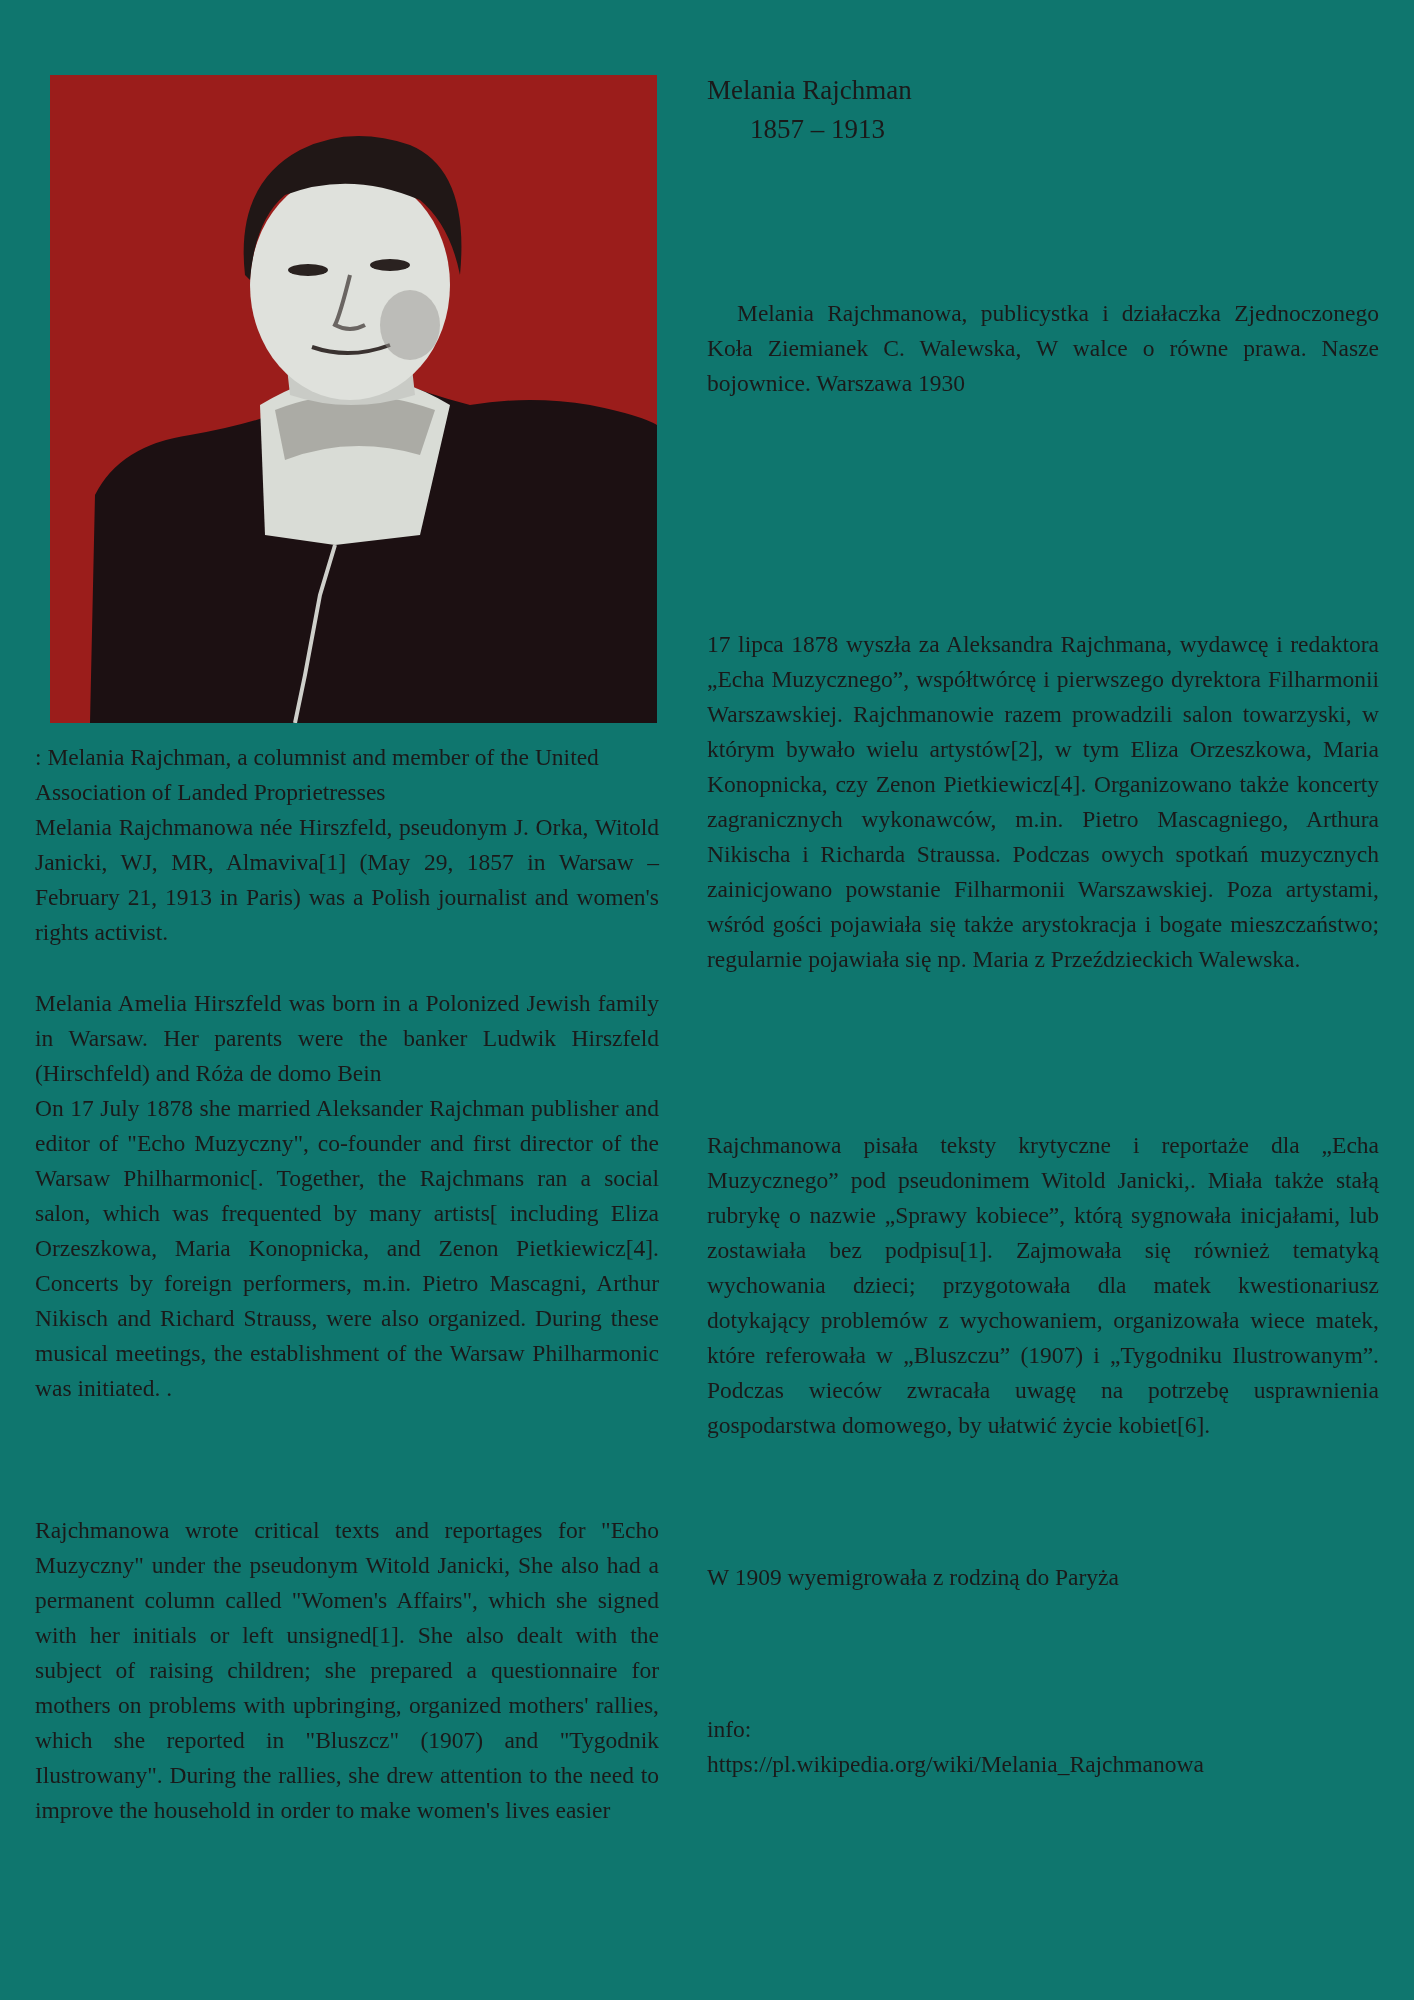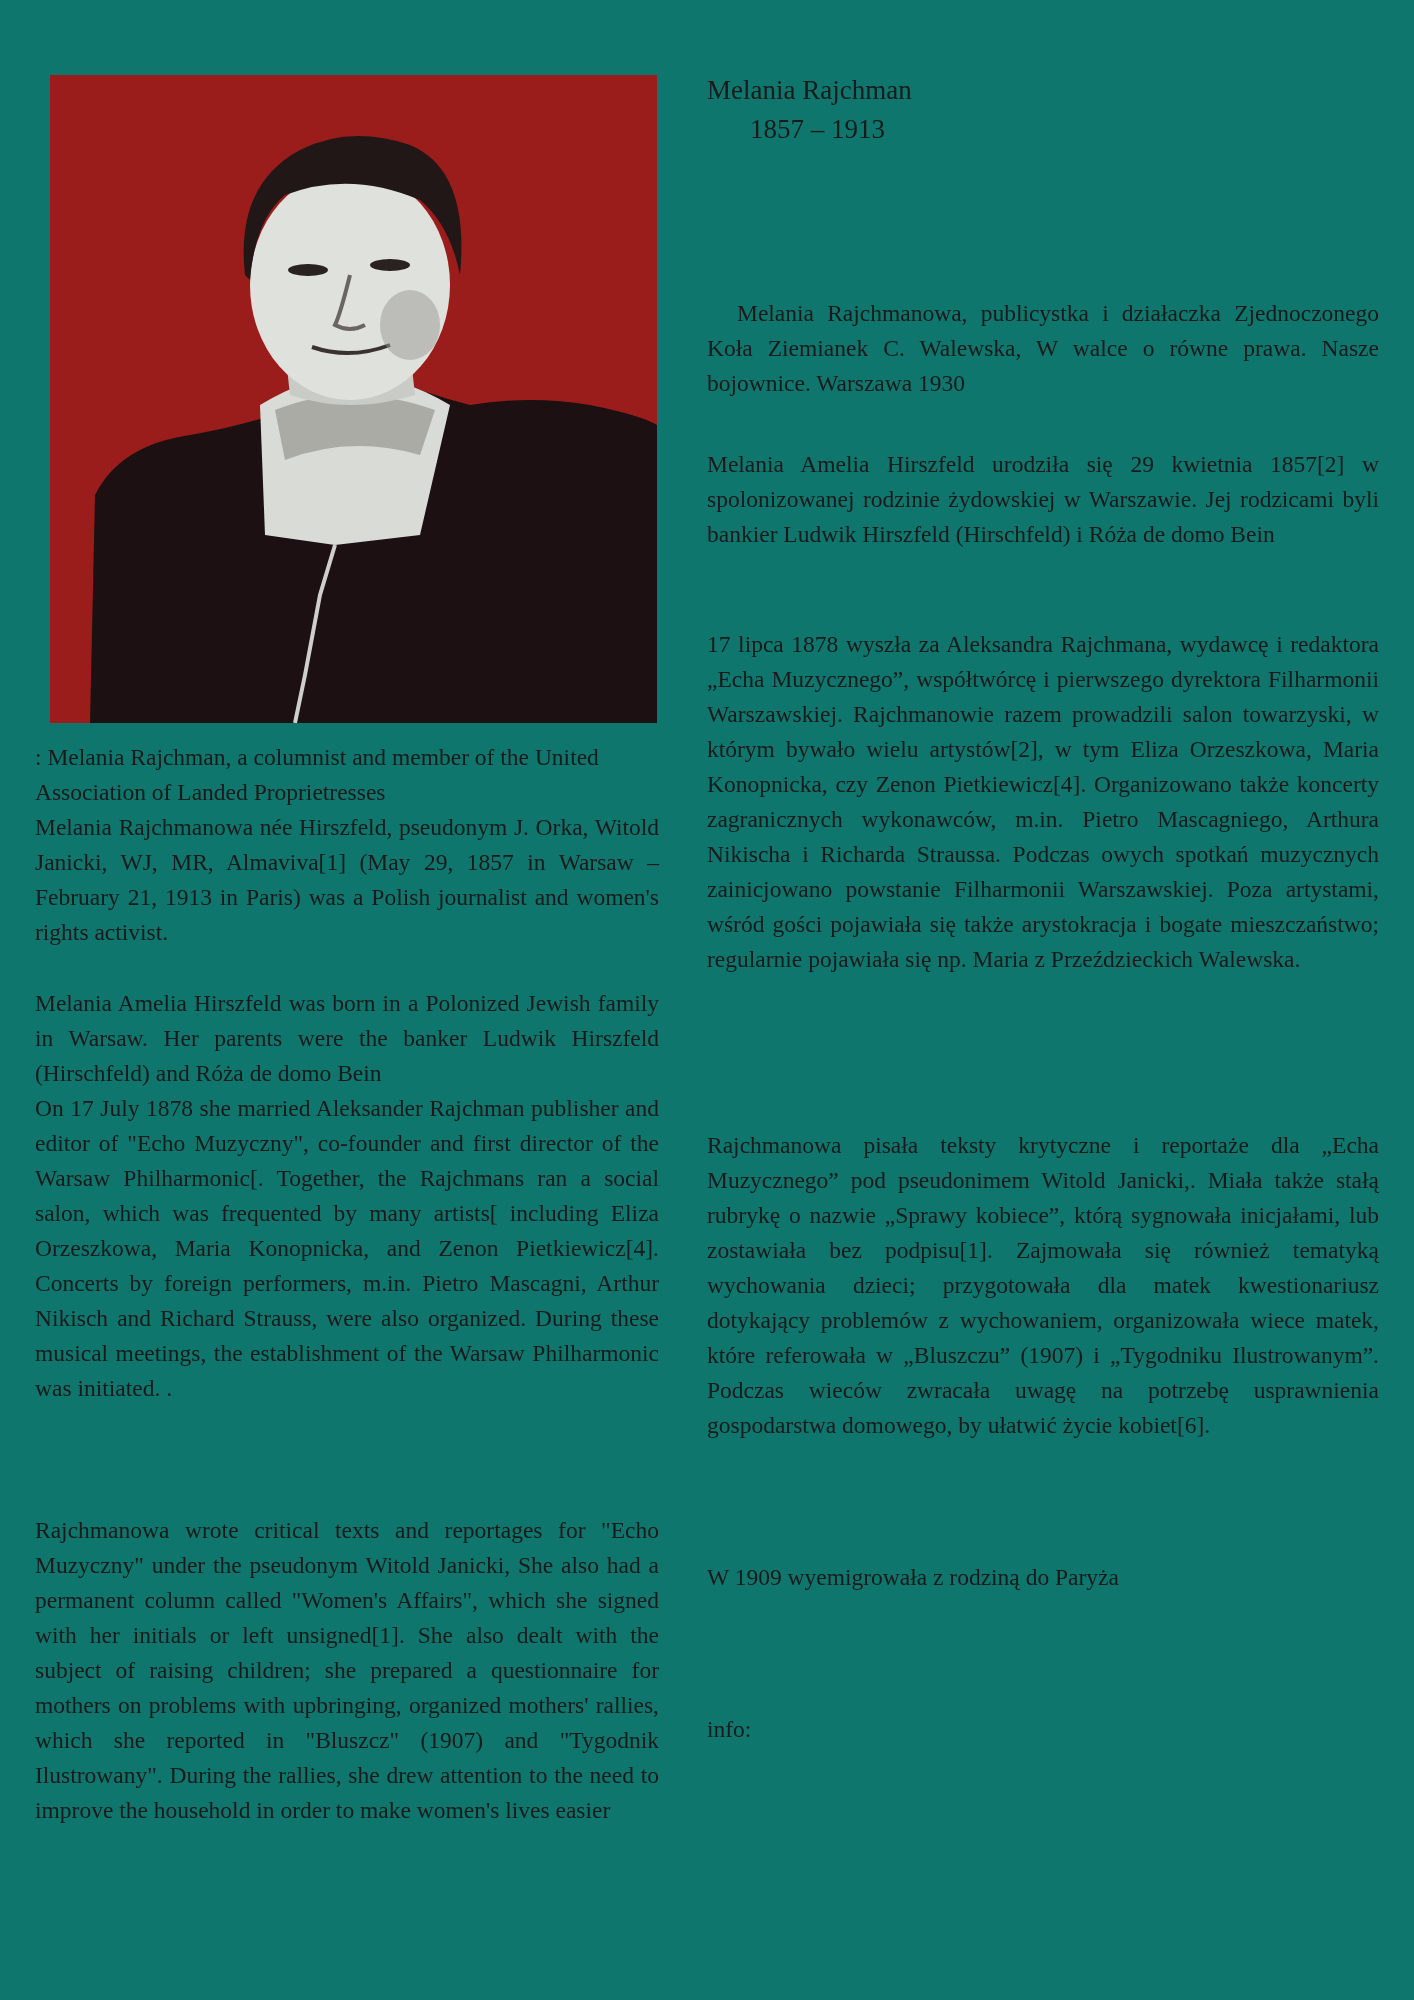--- a/index.html
+++ b/index.html
@@ -117,33 +117,31 @@
 
   <div class="block left-col" style="top: 1513px;">
     <p>Rajchmanowa wrote critical texts and reportages for "Echo Muzyczny" under the pseudonym Witold Janicki, She also had a permanent column called "Women's Affairs", which she signed with her initials or left unsigned[1]. She also dealt with the subject of raising children; she prepared a questionnaire for mothers on problems with upbringing, organized mothers' rallies, which she reported in "Bluszcz" (1907) and "Tygodnik Ilustrowany". During the rallies, she drew attention to the need to improve the household in order to make women's lives easier</p>
   </div>
 
 
   <div class="block right-col indent-first" style="top: 296px;">
     <p>Melania Rajchmanowa, publicystka i działaczka Zjednoczonego Koła Ziemianek C. Walewska, W walce o równe prawa. Nasze bojownice. Warszawa 1930</p>
   </div>
 
-  <div class="block right-col" style="top: 447px;">
-    <p>Melania Amelia Hirszfeld urodziła się 29 kwietnia 1857[2] w spolonizowanej rodzinie żydowskiej w Warszawie. Jej rodzicami byli bankier Ludwik Hirszfeld (Hirschfeld) i Róża de domo Bein</p>
-  </div>
 
   <div class="block right-col" style="top: 627px;">
     <p>17 lipca 1878 wyszła za Aleksandra Rajchmana, wydawcę i redaktora „Echa Muzycznego”, współtwórcę i pierwszego dyrektora Filharmonii Warszawskiej. Rajchmanowie razem prowadzili salon towarzyski, w którym bywało wielu artystów[2], w tym Eliza Orzeszkowa, Maria Konopnicka, czy Zenon Pietkiewicz[4]. Organizowano także koncerty zagranicznych wykonawców, m.in. Pietro Mascagniego, Arthura Nikischa i Richarda Straussa. Podczas owych spotkań muzycznych zainicjowano powstanie Filharmonii Warszawskiej. Poza artystami, wśród gości pojawiała się także arystokracja i bogate mieszczaństwo; regularnie pojawiała się np. Maria z Przeździeckich Walewska.</p>
   </div>
 
   <div class="block right-col" style="top: 1128px;">
     <p>Rajchmanowa pisała teksty krytyczne i reportaże dla „Echa Muzycznego” pod pseudonimem Witold Janicki,. Miała także stałą rubrykę o nazwie „Sprawy kobiece”, którą sygnowała inicjałami, lub zostawiała bez podpisu[1]. Zajmowała się również tematyką wychowania dzieci; przygotowała dla matek kwestionariusz dotykający problemów z wychowaniem, organizowała wiece matek, które referowała w „Bluszczu” (1907) i „Tygodniku Ilustrowanym”. Podczas wieców zwracała uwagę na potrzebę usprawnienia gospodarstwa domowego, by ułatwić życie kobiet[6].</p>
   </div>
 
   <div class="block right-col" style="top: 1560px;">
     <p>W 1909 wyemigrowała z rodziną do Paryża</p>
   </div>
 
   <div class="block right-col nowrap-left" style="top: 1668px; margin-top: 44px;">
     <p>info:</p>
+    <p>https://pl.wikipedia.org/wiki/Melania_Rajchmanowa</p>
   </div>
 
 </div>
 
 </body></html>

